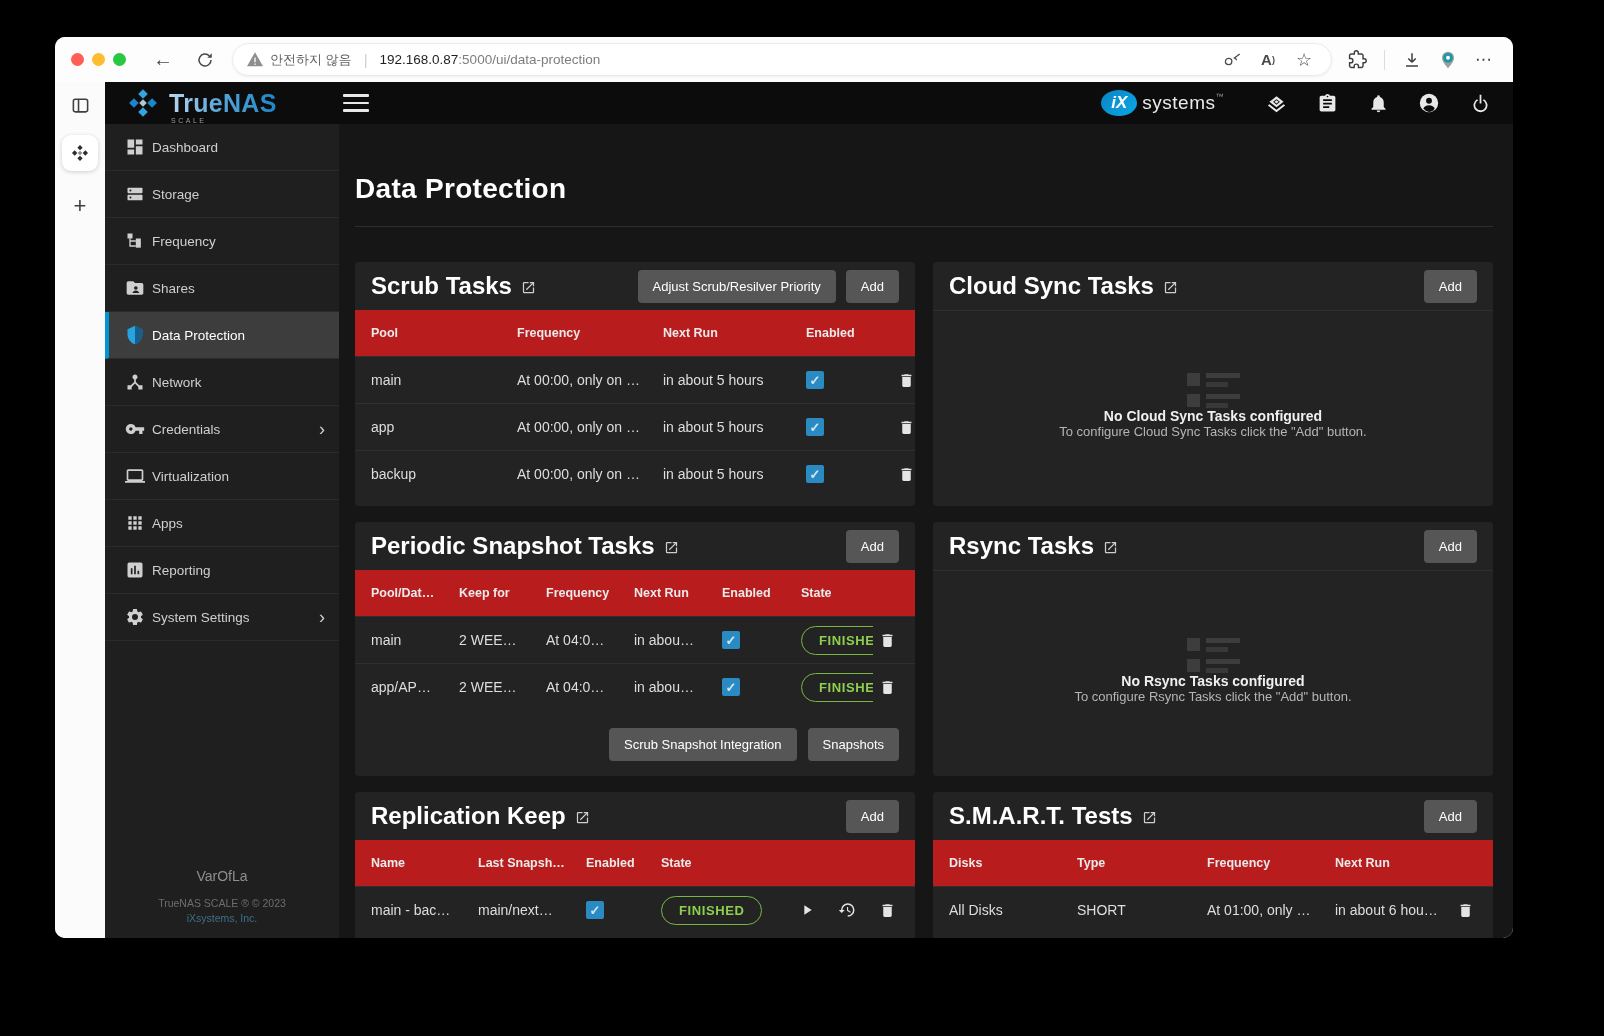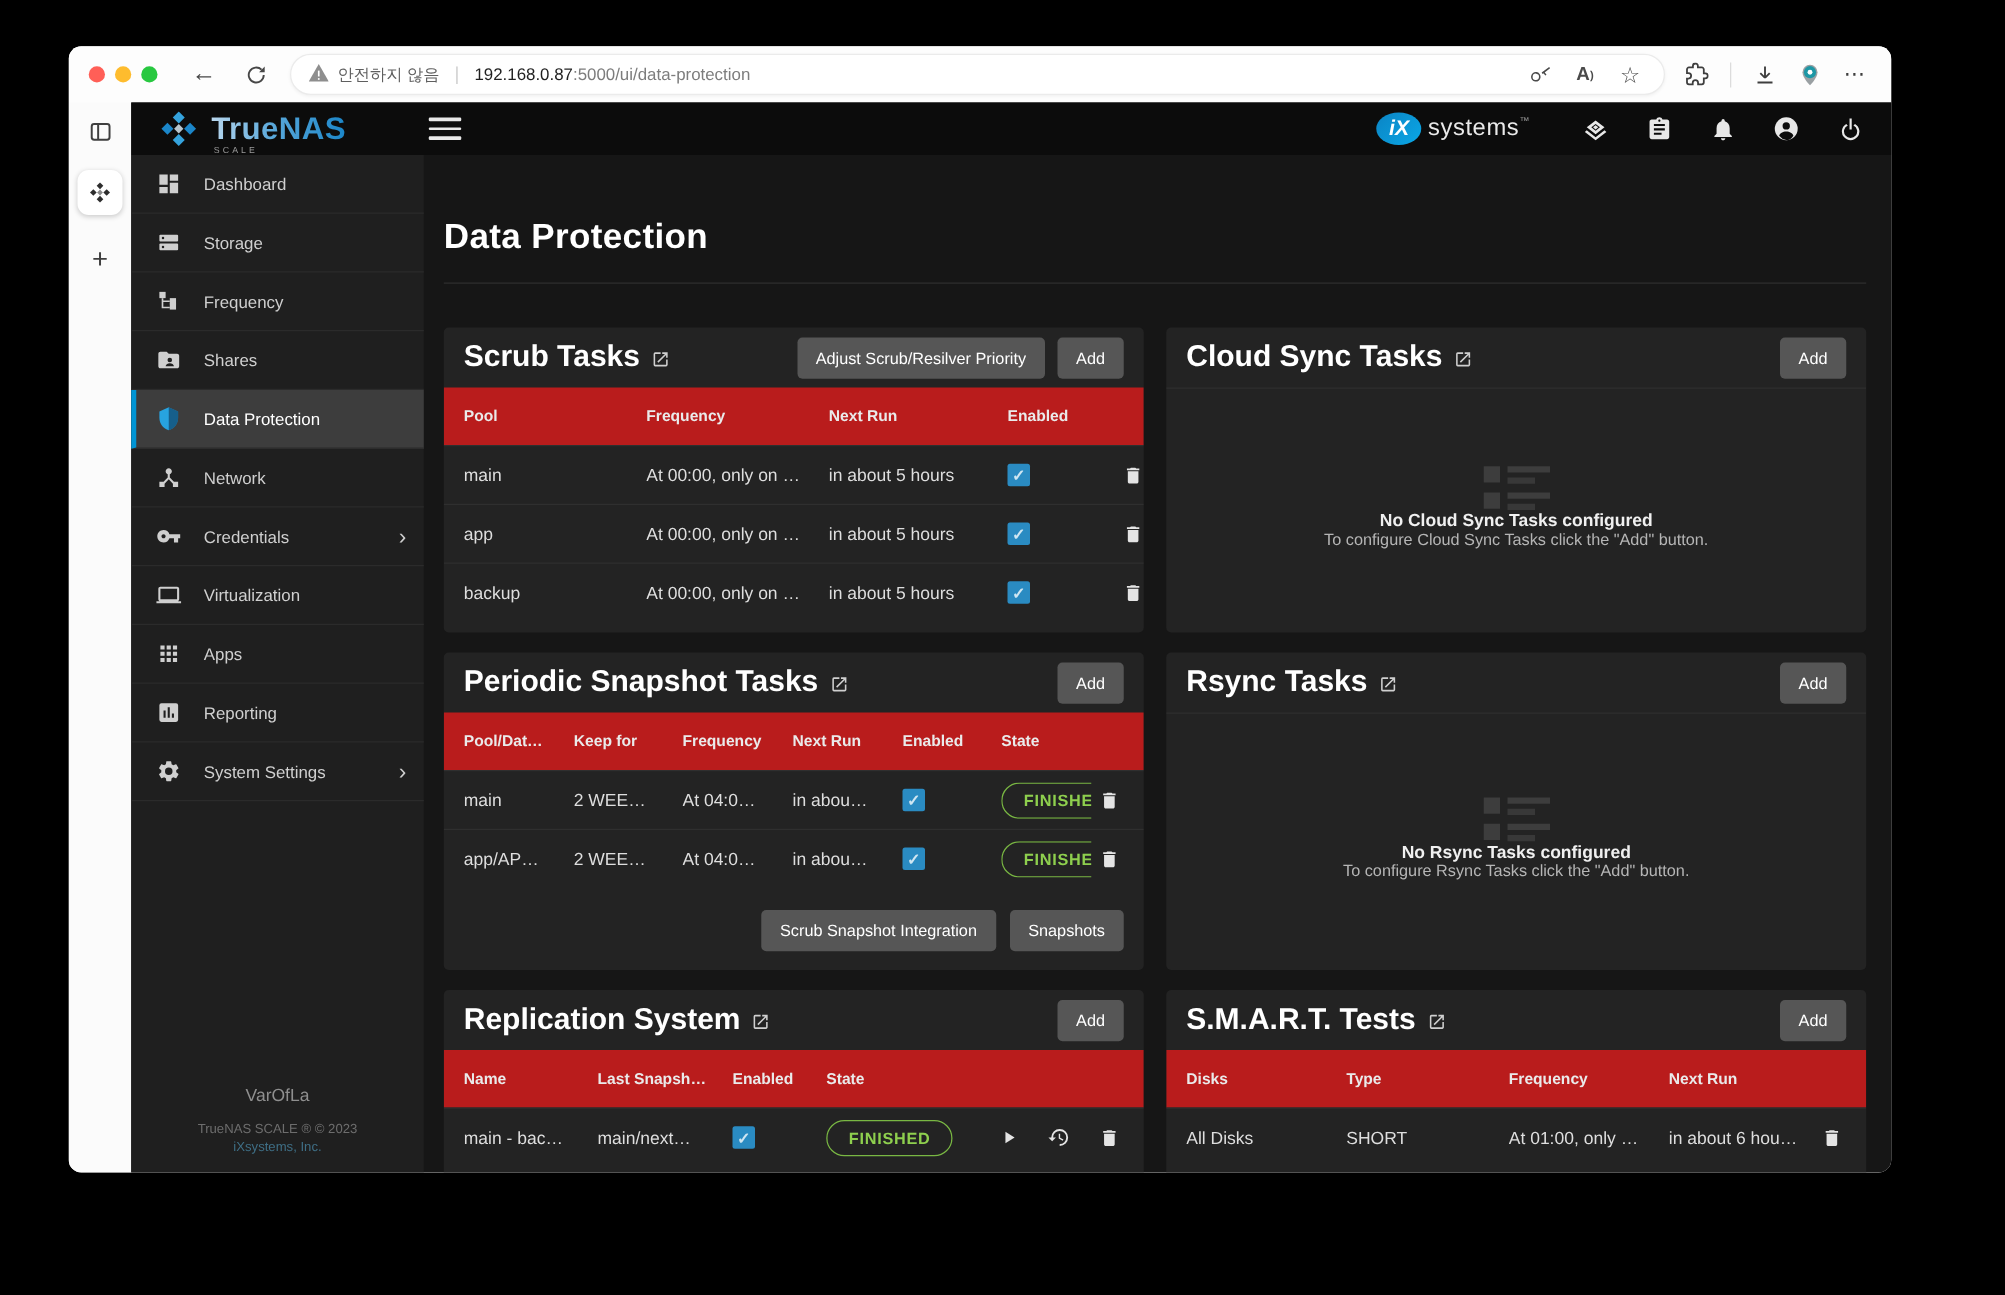--- a/index.html
+++ b/index.html
@@ -11,21 +11,21 @@
   .window { position:absolute; left:55px; top:37px; width:1458px; height:901px;
     border-radius:10px; overflow:hidden; background:#fdfdfd; display:flex; flex-direction:column; }
   .chrome { flex:0 0 45px; display:flex; align-items:center; background:#fdfdfd; padding:0 14px 0 16px; }
   .traffic { display:flex; gap:8px; margin-right:22px; }
   .tdot { width:13px; height:13px; border-radius:50%; }
   .tdot.red{background:#ff5f57}.tdot.yellow{background:#febc2e}.tdot.green{background:#28c840}
   .navbtn { width:30px; height:30px; display:flex; align-items:center; justify-content:center;
     color:#474747; font-size:20px; margin-right:12px; cursor:default; }
   .urlbar { flex:1; height:33px; border-radius:17px; background:#fff; border:1px solid #ebebeb;
     box-shadow:0 1px 3px rgba(0,0,0,.06); display:flex; align-items:center; padding:0 14px; margin-right:10px; }
-  .sec { display:flex; align-items:flex-start; gap:7px; color:#5f5f5f; font-size:13px; }
+  .sec { display:flex; align-items:center; gap:7px; color:#5f5f5f; font-size:13px; }
   .url-sep { color:#d0d0d0; margin:0 12px; font-size:15px; }
   .url-host { color:#1f1f1f; font-size:13.5px; }
   .url-rest { color:#7d7d7d; font-size:13.5px; }
   .urlbar .spacer { flex:1; }
   .mini-ic { width:26px; height:26px; display:flex; align-items:center; justify-content:center;
     color:#4a4a4a; margin-left:10px; font-size:16px; }
   .chrome-right { display:flex; align-items:center; gap:6px; }
   .vsep { width:1px; height:20px; background:#dcdcdc; margin:0 6px; }
   .cicon { width:30px; height:30px; display:flex; align-items:center; justify-content:center; color:#3e3e3e; }
 
@@ -53,21 +53,21 @@
     color:#fff; display:flex; align-items:center; justify-content:center;
     font-style:italic; font-weight:bold; font-size:17px; }
   .ixtext { color:#eaeaea; font-size:19px; letter-spacing:.5px; }
   .ixtm { color:#9a9a9a; font-size:8px; vertical-align:top; }
   .abtn { width:26px; height:26px; display:flex; align-items:center; justify-content:center; }
 
   .body { flex:1; display:flex; min-height:0; }
 
   
   .side { flex:0 0 234px; background:#1f1f1f; position:relative; }
-  .navitem { height:47px; display:flex; align-items:center; gap:17px; padding:0 14px 0 19px;
+  .navitem { height:47px; display:flex; align-items:center; gap:6px; padding:0 14px 0 19px;
     border-bottom:1px solid #2b2b2b; color:#cfcfcf; font-size:13.5px; cursor:default; }
   .navitem.active { background:#3d3d3d; border-left:4px solid #0095d5; padding-left:15px; color:#fff; }
   .nav-ic { width:22px; height:22px; display:flex; align-items:center; justify-content:center; flex:0 0 22px; }
   .nav-chev { margin-left:auto; color:#cfcfcf; font-size:18px; line-height:1; }
   .side-foot { position:absolute; left:0; right:0; bottom:14px; text-align:center; }
   .hostname { color:#8f8f8f; font-size:14px; margin-bottom:13px; }
   .copyright { color:#6d6d6d; font-size:10.5px; margin-bottom:3px; }
   .company { color:#3f6f86; font-size:10.5px; }
 
   
@@ -559,21 +559,21 @@
                         </span>
                       </div>
                 </div>
                 <div class="empty-title">No Rsync Tasks configured</div>
                 <div class="empty-hint">To configure Rsync Tasks click the "Add" button.</div>
               </div>
             </div>
 
             <div class="card h150">
               <div class="card-head">
-                <span class="card-title">Replication System</span>
+                <span class="card-title">Replication Keep</span>
                 <span class="extlink">
                       <svg width="15" height="15" viewBox="0 0 24 24">
                         <path fill="#cfcfcf" d="M19 19H5V5h7V3H5a2 2 0 0 0-2 2v14a2 2 0 0 0 2 2h14c1.1 0 2-.9 2-2v-7h-2v7zM14 3v2h3.59l-9.83 9.83 1.41 1.41L19 6.41V10h2V3h-7z"></path>
                       </svg>
                     </span>
                 <div class="card-actions">
                   <button class="btn">Add</button>
                 </div>
               </div>
               <div class="thead cols-repl">

